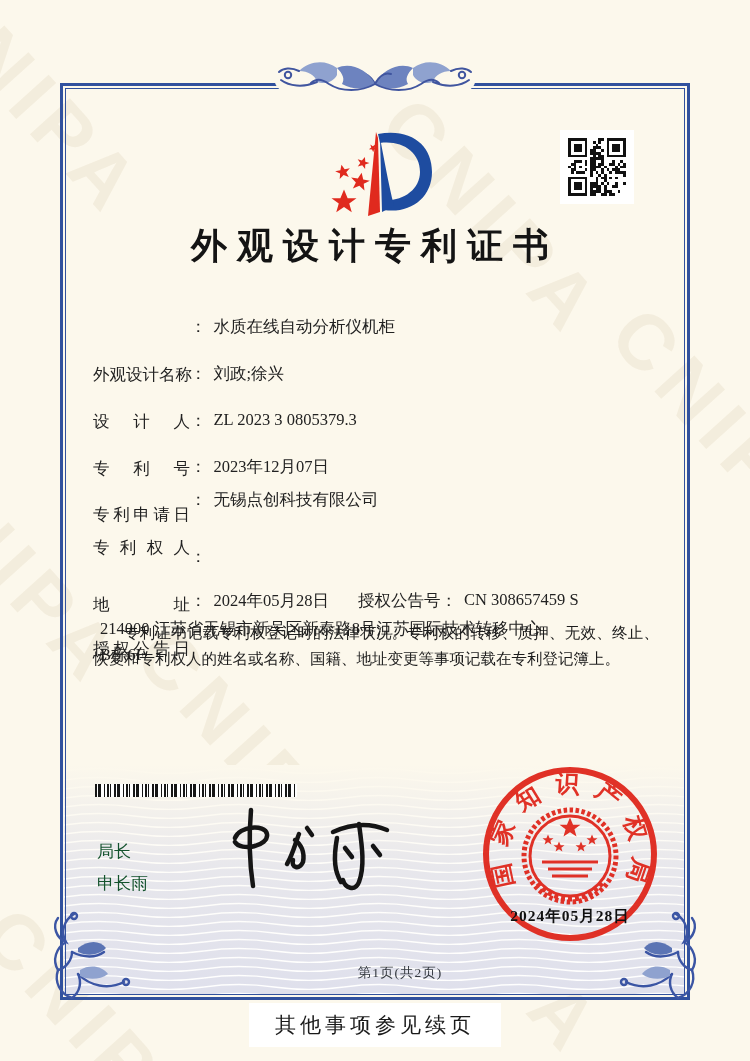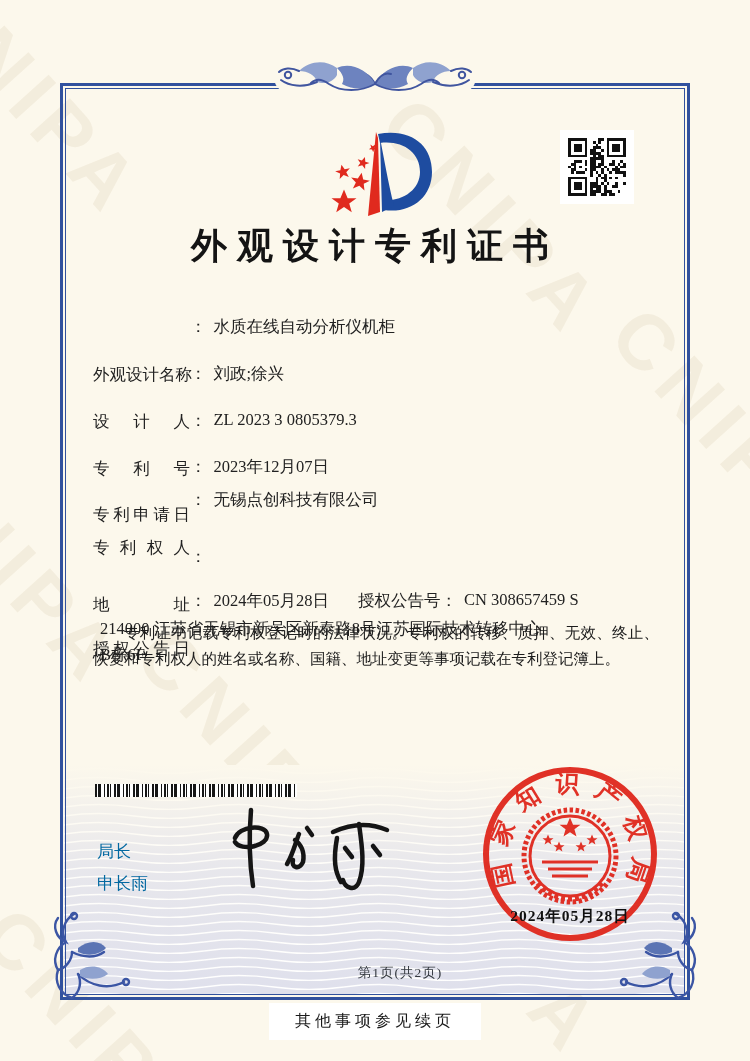--- a/index.html
+++ b/index.html
@@ -50,35 +50,35 @@
     font-size:15.5px;line-height:25.5px;text-align:justify;color:#1c1c1c;}
   .bodytext p{margin:0 0 8px 0;text-indent:2em;}
   
   .barcode{position:absolute;left:95px;top:784px;width:202px;height:13px;z-index:4;
     background:repeating-linear-gradient(90deg,
       #161616 0 2px,#ffffff 2px 3px,#161616 3px 6px,#ffffff 6px 9px,
       #161616 9px 10px,#ffffff 10px 12px,#161616 12px 14px,#ffffff 14px 15px,
       #161616 15px 16px,#ffffff 16px 19px);}
   
   .role,.signame{position:absolute;left:97px;z-index:4;
-    font-family:"Liberation Sans","DejaVu Sans",sans-serif;font-size:17px;color:#0369a1;}
+    font-family:"Liberation Sans","DejaVu Sans",sans-serif;font-size:17px;color:#14532d;}
   .role{top:840px;}
   .signame{top:872px;}
   .sig{position:absolute;left:215px;top:800px;z-index:4;}
   
   .seal{position:absolute;left:480px;top:762px;z-index:5;}
   .sealdate{position:absolute;left:480px;top:906px;width:180px;text-align:center;z-index:6;
     font-size:15.5px;font-weight:bold;color:#101010;letter-spacing:1px;}
   .seal text{font-family:"Liberation Serif","DejaVu Serif",serif;}
   
   .pageinfo{position:absolute;left:60px;top:964px;width:680px;text-align:center;
     font-size:13.5px;color:#33383f;z-index:4;letter-spacing:1px;}
   .contnote{position:absolute;left:0;top:1003px;width:750px;text-align:center;z-index:4;}
   .contnote span{display:inline-block;background:#ffffff;padding:8px 26px;
-    font-size:16px;letter-spacing:4px;color:#1a1a1a;}
+    font-size:21px;letter-spacing:4px;color:#1a1a1a;}
 </style>
 </head>
 <body>
 
 <div class="page">
 
   <span class="wm" style="left:-30px;top:-40px">CNIPA</span>
   <span class="wm" style="left:430px;top:80px">CNIPA</span>
   <span class="wm" style="left:660px;top:290px">CNIPA</span>
   <span class="wm" style="left:-50px;top:430px">CNIPA</span>

